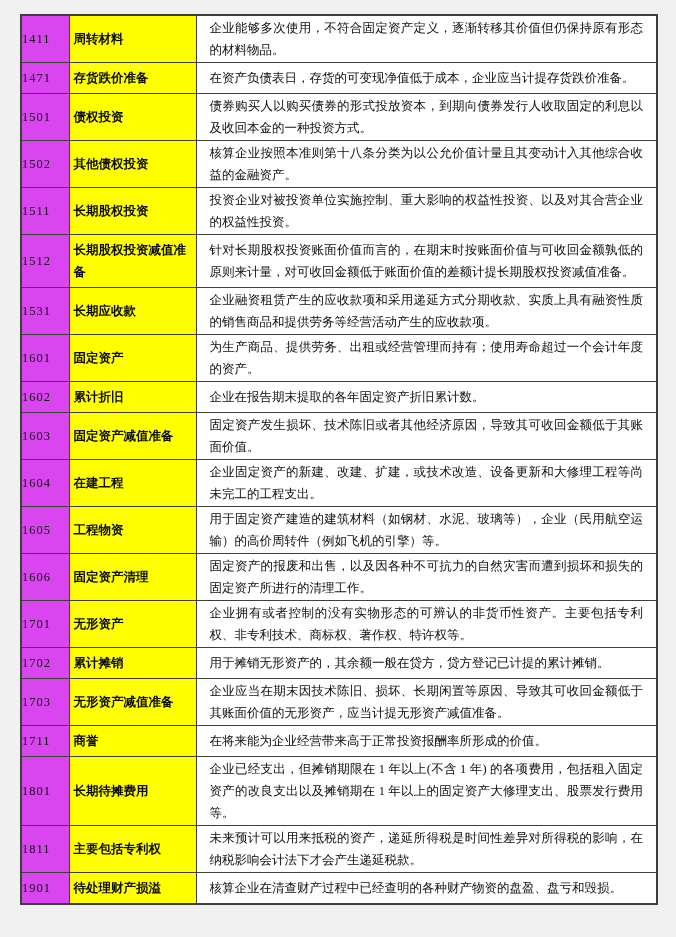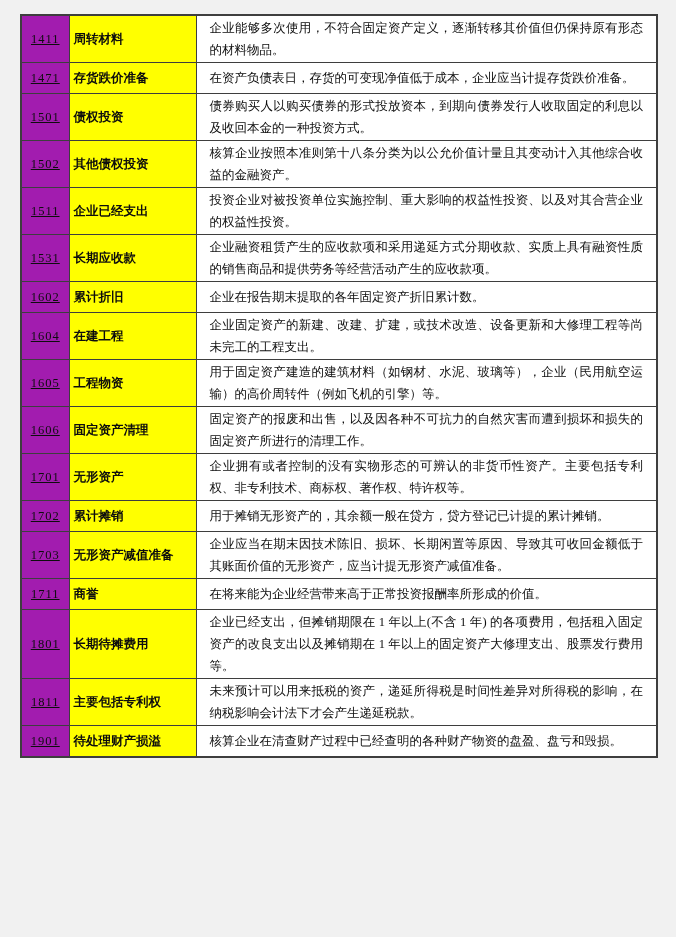--- a/index.html
+++ b/index.html
@@ -25,25 +25,23 @@
   table.accounts td {
     border: 1px solid #3e3e3e;
     vertical-align: middle;
     font-size: 12.5px;
     line-height: 22px;
   }
   col.c-code { width: 48px; }
   col.c-name { width: 127px; }
   col.c-desc { width: 461px; }
   td.code {
-    text-align: center;
     font-size: 13px;
     letter-spacing: 1px;
-    background: #a21caf;
-    text-decoration: underline;
+    background: #d946ef;
   }
   td.name {
     background: #ffff00;
     font-weight: bold;
     font-size: 12px;
     padding: 4px 4px;
   }
   td.desc {
     background: #ffffff;
     padding: 1px 13px;
@@ -78,32 +76,47 @@
     <td class="name">债权投资</td>
     <td class="desc">债券购买人以购买债券的形式投放资本，到期向债券发行人收取固定的利息以及收回本金的一种投资方式。</td>
   </tr>
         <tr class="row">
     <td class="code">1502</td>
     <td class="name">其他债权投资</td>
     <td class="desc">核算企业按照本准则第十八条分类为以公允价值计量且其变动计入其他综合收益的金融资产。</td>
   </tr>
         <tr class="row">
     <td class="code">1511</td>
-    <td class="name">企业已经支出</td>
+    <td class="name">长期股权投资</td>
     <td class="desc">投资企业对被投资单位实施控制、重大影响的权益性投资、以及对其合营企业的权益性投资。</td>
+  </tr>
+        <tr class="row">
+    <td class="code">1512</td>
+    <td class="name">长期股权投资减值准备</td>
+    <td class="desc">针对长期股权投资账面价值而言的，在期末时按账面价值与可收回金额孰低的原则来计量，对可收回金额低于账面价值的差额计提长期股权投资减值准备。</td>
   </tr>
         <tr class="row">
     <td class="code">1531</td>
     <td class="name">长期应收款</td>
     <td class="desc">企业融资租赁产生的应收款项和采用递延方式分期收款、实质上具有融资性质的销售商品和提供劳务等经营活动产生的应收款项。</td>
   </tr>
+        <tr class="row">
+    <td class="code">1601</td>
+    <td class="name">固定资产</td>
+    <td class="desc">为生产商品、提供劳务、出租或经营管理而持有；使用寿命超过一个会计年度的资产。</td>
+  </tr>
         <tr class="row short">
     <td class="code">1602</td>
     <td class="name">累计折旧</td>
     <td class="desc">企业在报告期末提取的各年固定资产折旧累计数。</td>
+  </tr>
+        <tr class="row">
+    <td class="code">1603</td>
+    <td class="name">固定资产减值准备</td>
+    <td class="desc">固定资产发生损坏、技术陈旧或者其他经济原因，导致其可收回金额低于其账面价值。</td>
   </tr>
         <tr class="row">
     <td class="code">1604</td>
     <td class="name">在建工程</td>
     <td class="desc">企业固定资产的新建、改建、扩建，或技术改造、设备更新和大修理工程等尚未完工的工程支出。</td>
   </tr>
         <tr class="row">
     <td class="code">1605</td>
     <td class="name">工程物资</td>
     <td class="desc">用于固定资产建造的建筑材料（如钢材、水泥、玻璃等），企业（民用航空运输）的高价周转件（例如飞机的引擎）等。</td>

